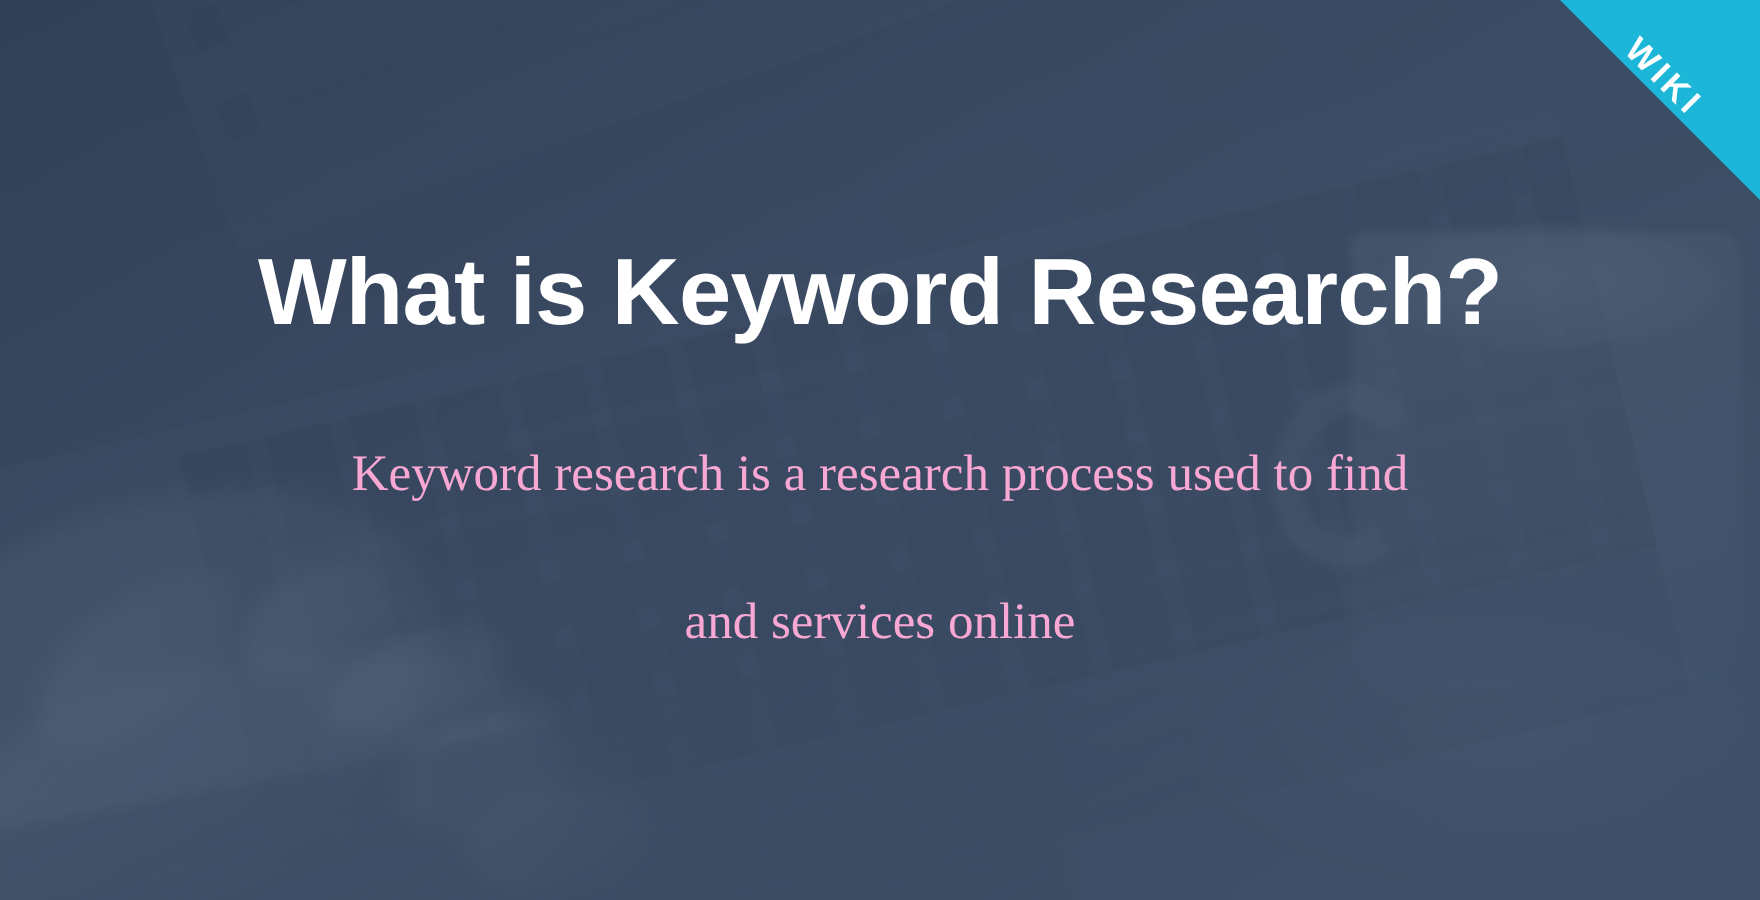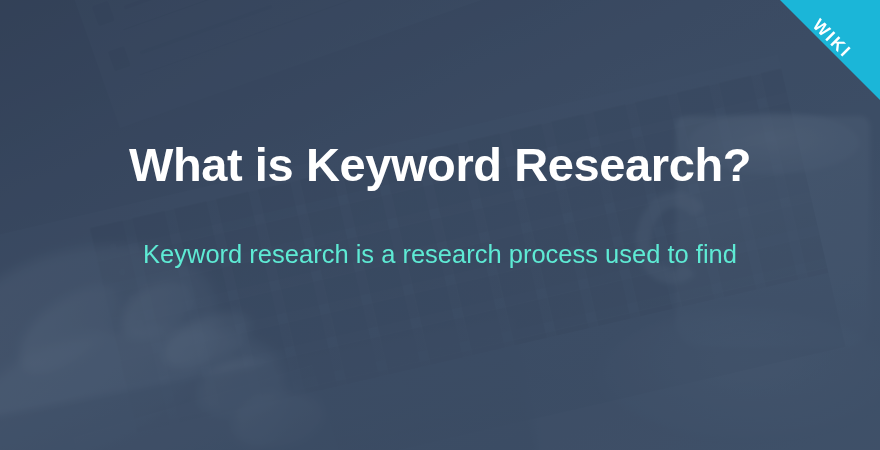--- a/index.html
+++ b/index.html
@@ -228,26 +228,26 @@
     color:#ffffff;
     font-size:47px;
     font-weight:bold;
     letter-spacing:-.4px;
     line-height:1.08;
     margin-bottom:34px;
     font-family:"Liberation Sans", sans-serif;
     white-space:nowrap;
   }
   .subhead {
-    color:#5eead4;
+    color:#f9a8d4;
     font-size:25.5px;
     font-weight:400;
     line-height:37px;
     max-width:700px;
-    font-family:Liberation Sans, sans-serif;
+    font-family:Liberation Serif, serif;
   }
 </style>
 </head>
 <body>
 
 <div class="hero">
 
   <div class="photo">
 
     <div class="screen">
@@ -293,16 +293,17 @@
   <div class="ribbon">
     <div class="ribbon-tri"></div>
     <div class="ribbon-label">WIKI</div>
   </div>
 
   <div class="content">
     <h1 class="headline">What is Keyword Research?</h1>
     <p class="subhead">
       <span>Keyword research is a research process used to find</span><br>
       <br>
+      <span>and services online</span>
     </p>
   </div>
 
 </div>
 
 </body></html>

